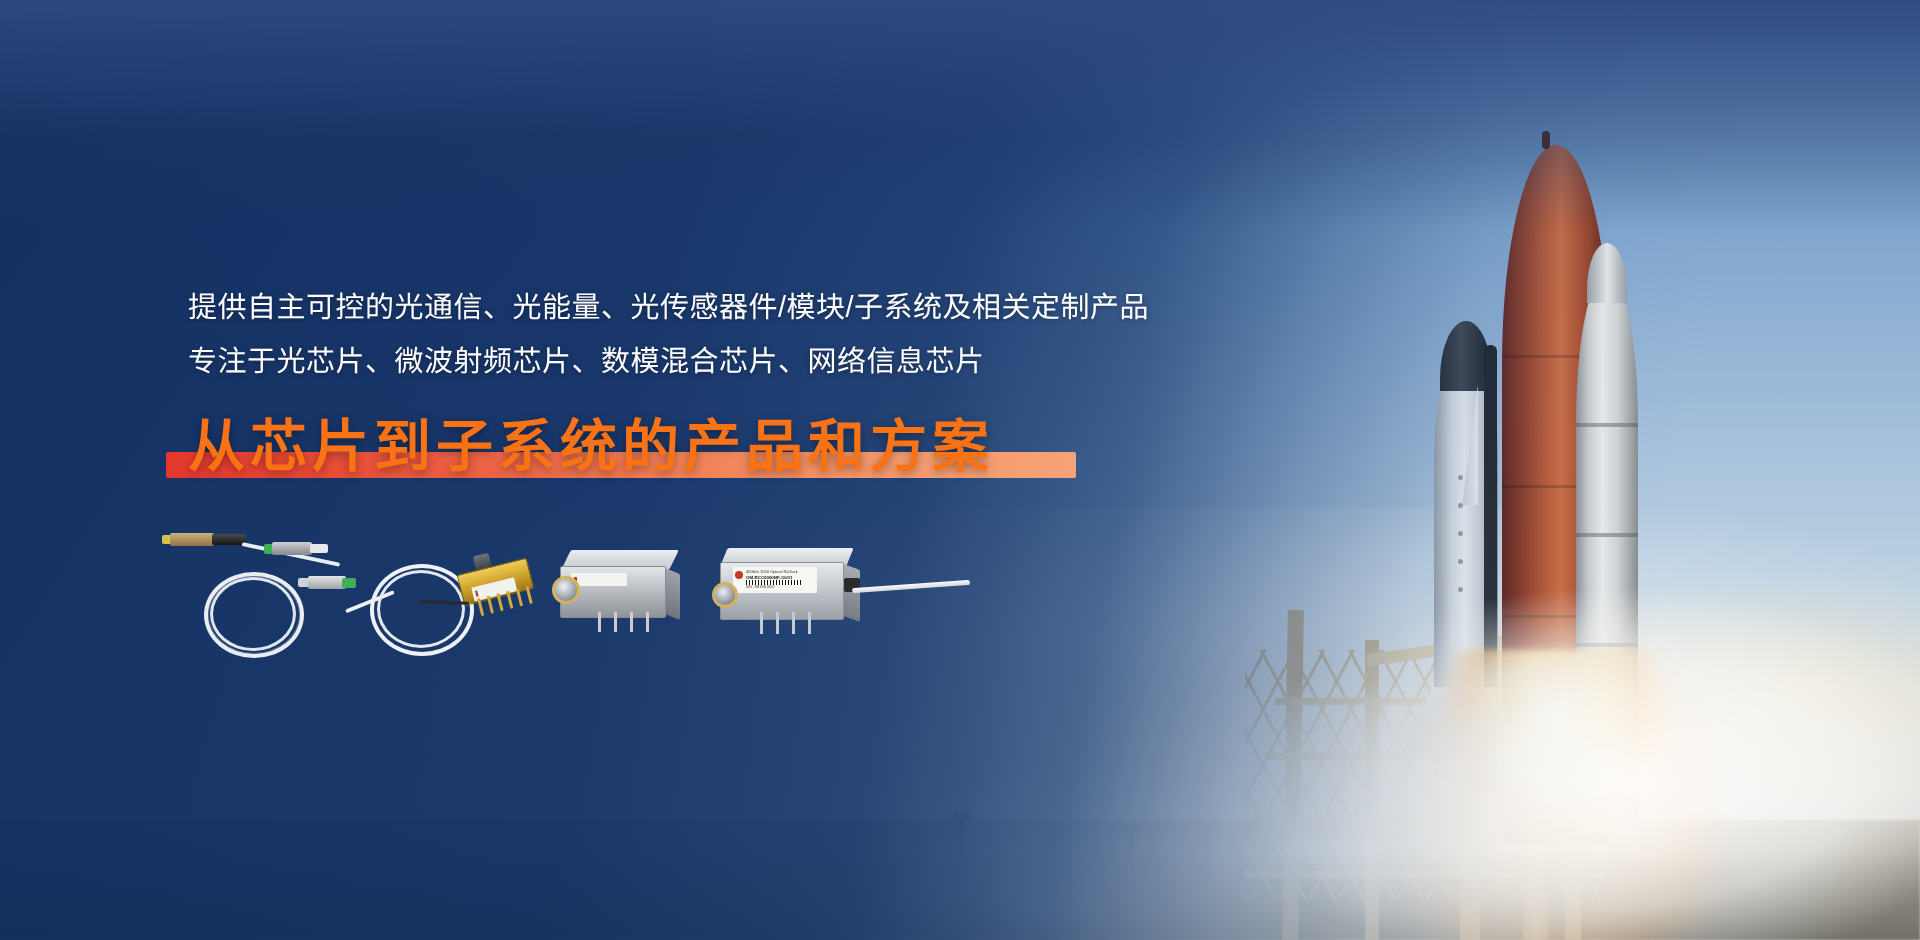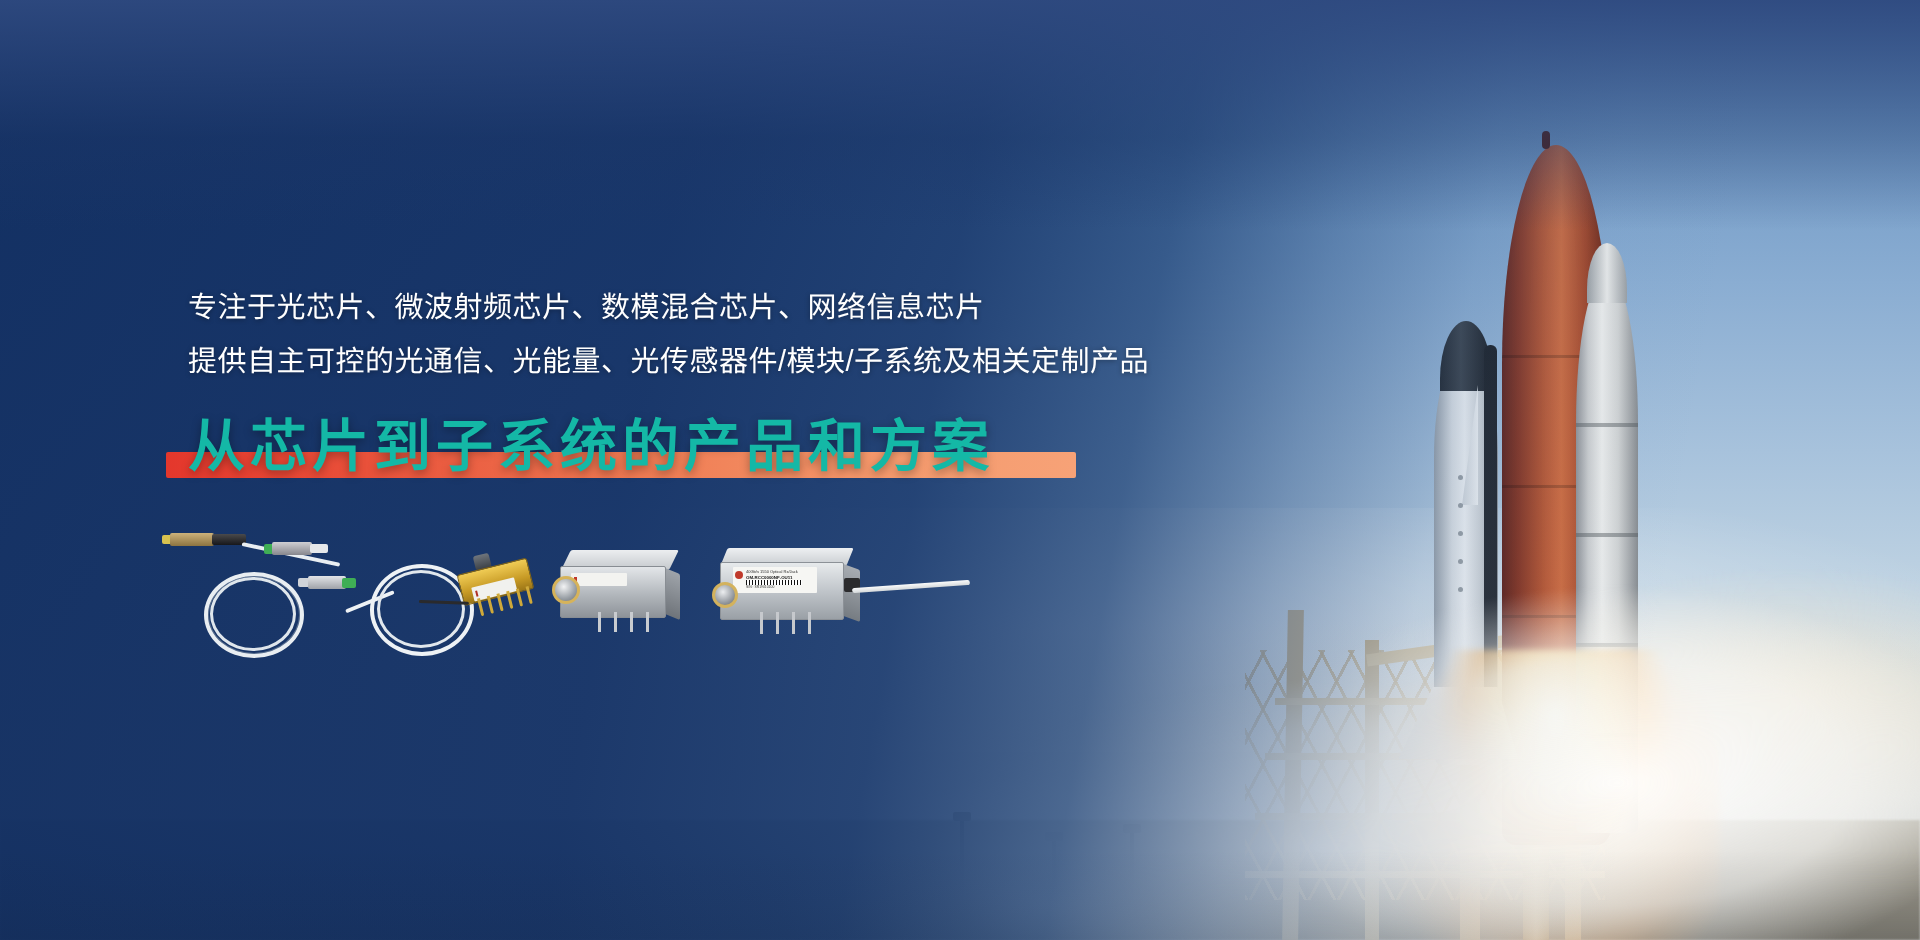--- a/index.html
+++ b/index.html
@@ -137,21 +137,21 @@
      background:linear-gradient(180deg,rgba(46,73,127,.95) 0%,rgba(30,56,106,.35) 60%,rgba(20,46,96,0) 100%);}
 
   
   .copy{position:absolute;left:188px;top:280px;width:1120px;}
   .sub{color:#ffffff;font-size:29px;line-height:54px;letter-spacing:.5px;
        text-shadow:0 1px 5px rgba(0,0,0,.38);white-space:nowrap;}
   .headWrap{position:relative;margin-top:22px;display:inline-block;}
   .bar{position:absolute;left:-22px;bottom:4px;width:910px;height:26px;
        background:linear-gradient(90deg,#e4372c 0%,#e9513a 22%,#ef7a52 52%,#f59a6d 80%,#f7a277 100%);
        border-radius:2px;}
-  .head{position:relative;color:#14b8a6;font-size:57px;font-weight:bold;
+  .head{position:relative;color:#f97316;font-size:57px;font-weight:bold;
         letter-spacing:5px;line-height:72px;white-space:nowrap;
         text-shadow:0 3px 10px rgba(0,0,0,.35);}
 
   
   .products{position:absolute;left:160px;top:528px;width:760px;height:130px;}
 
   
   .coil1{position:absolute;left:44px;top:44px;width:100px;height:86px;}
   .coil1 .ring{position:absolute;inset:0;border:4px solid #e9eef2;border-radius:50%;
         box-shadow:inset 0 0 0 1px rgba(150,165,180,.5);}
@@ -301,22 +301,22 @@
 
     <div class="plumeGlow"></div>
     <div class="flame"></div>
     <div class="plume"></div>
   </div>
 
   <div class="overlay"></div>
   <div class="overlayTop"></div>
 
   <div class="copy">
+    <div class="sub">提供自主可控的光通信、光能量、光传感器件/模块/子系统及相关定制产品</div>
     <div class="sub">专注于光芯片、微波射频芯片、数模混合芯片、网络信息芯片</div>
-    <div class="sub">提供自主可控的光通信、光能量、光传感器件/模块/子系统及相关定制产品</div>
     <div class="headWrap">
       <div class="bar"></div>
       <div class="head">从芯片到子系统的产品和方案</div>
     </div>
   </div>
 
   <div class="products">
 
     <div>
       <div class="conn cap"></div>

